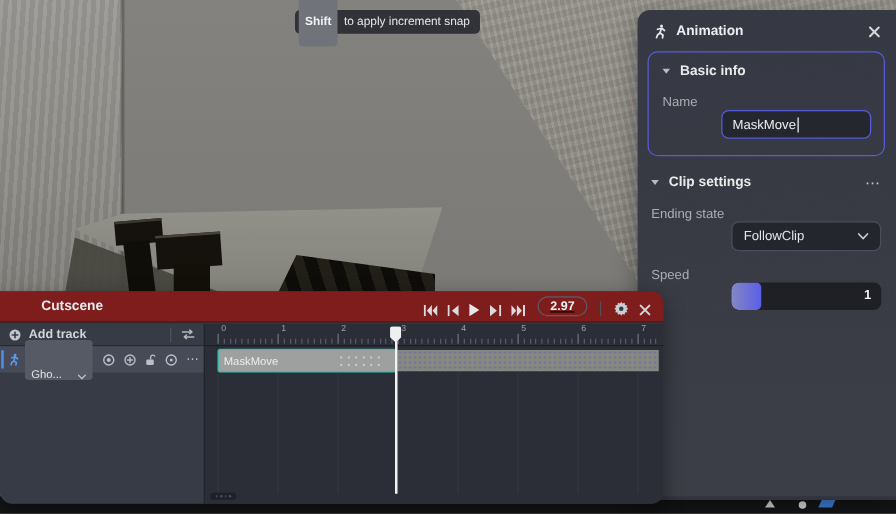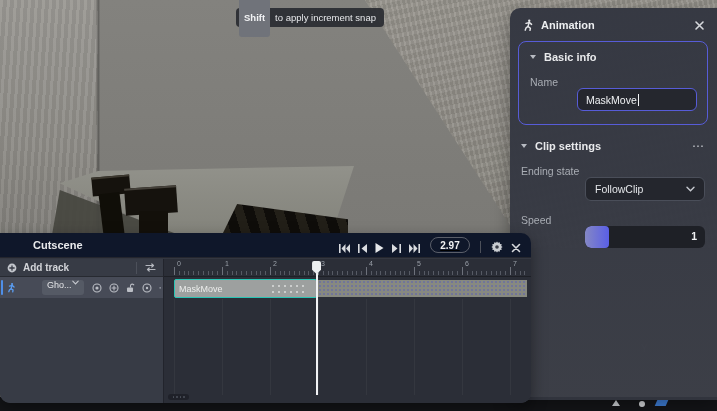--- a/index.html
+++ b/index.html
@@ -82,42 +82,42 @@
   .select-chevron { margin-left:auto; display:flex; }
   .slider { margin-left:auto; width:120px; height:22px; background:#1e2026; border-radius:6px;
     position:relative; overflow:hidden; }
   .slider-fill { position:absolute; left:0; top:0; bottom:0; border-radius:6px 4px 4px 6px;
     background:linear-gradient(90deg,#8487c4 0%,#5a5fe6 100%); }
   .slider-value { position:absolute; right:8px; top:4px; color:#f0f1f3; font-size:10.5px; font-weight:bold; }
 
   
   .cs { position:absolute; left:0; top:233px; width:531px; height:170px; z-index:16;
     background:#343741; border-radius:0 10px 10px 10px; box-shadow:0 6px 16px rgba(0,0,0,0.4); overflow:hidden; }
-  .cs-header { height:25px; background:#0f172a; display:flex; align-items:center;
+  .cs-header { height:25px; background:#7f1d1d; display:flex; align-items:center;
     border-bottom:1px solid #24262e; padding-right:10px; }
   .cs-title { color:#e9eaec; font-size:11px; font-weight:bold; margin-left:33px; }
   .cs-transport { margin-left:auto; display:flex; align-items:flex-end; gap:8px;text-decoration:underline; }
   .tbtn { display:flex; align-items:center; color:#d9dbdf; }
   .time-box { width:40px; height:16px; border:1px solid #5a5e69; border-radius:8px;
     display:flex; align-items:center; justify-content:center; margin-left:2px; }
   .time-value { color:#f0f1f3; font-size:10px; font-weight:bold; }
   .v-div { width:1px; height:12px; background:#4c505a; margin:0 2px; }
   .cs-body { position:absolute; left:0; top:26px; right:0; bottom:0; }
   .cs-left { position:absolute; left:0; top:0; width:163px; bottom:0; background:#373b45; }
   .cs-colsep { position:absolute; left:163px; top:0; width:1px; bottom:0; background:#22242c; }
   .cs-right { position:absolute; left:164px; top:0; right:0; bottom:0; background:#2b2e37; }
   .addtrack-row { height:18px; display:flex; align-items:center; padding:0 7px;
     border-bottom:1px solid rgba(0,0,0,0.28); }
   .addtrack-label { color:#d2d4d8; font-size:10px; font-weight:bold; margin-left:6px; }
   .addtrack-right { margin-left:auto; display:flex; align-items:center; gap:6px; color:#b4b7be; }
   .track-row { height:21px; background:#474b57; display:flex; align-items:center; position:relative;
     padding-left:7px; }
   .track-selbar { position:absolute; left:1px; top:3px; bottom:3px; width:2px; background:#4f8fe8; border-radius:1px; }
-  .track-dd { margin-left:26px; width:54px; height:15px; background:#555a65; border-radius:3px;
-    display:flex; align-items:flex-start; padding:0 5px; }
+  .track-dd { margin-left:4px; width:54px; height:32px; background:#555a65; border-radius:3px;
+    display:flex; align-items:flex-end; padding:0 5px; }
   .track-dd-label { color:#e4e5e8; font-size:9px; }
   .track-icons { margin-left:8px; display:flex; align-items:center; gap:7px; color:#bbbec5; }
   .track-more { color:#bbbec5; font-size:10px; letter-spacing:0.5px; line-height:6px; }
   .ruler { position:absolute; left:0; top:0; right:0; height:18px; border-bottom:1px solid rgba(0,0,0,0.3); }
   .tick { position:absolute; bottom:1px; width:1px; background:#6d717b; }
   .tick.minor { height:4px; background:#565a64; }
   .tick.major { height:8px; }
   .tick-label { position:absolute; top:1px; font-size:7px; color:#9aa0a9; }
   .clip-row { position:absolute; left:0; top:19px; right:0; height:21px; }
   .clip { position:absolute; top:1px; height:19px; background:#9da09f;

